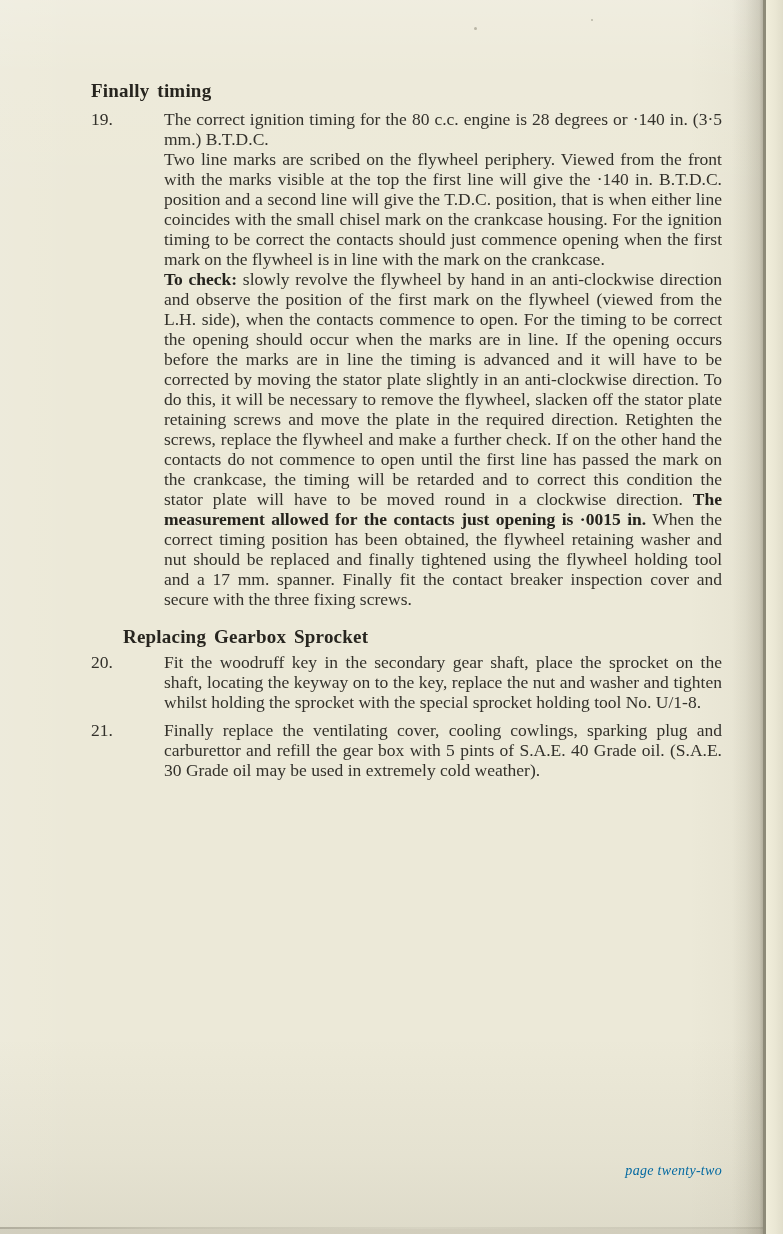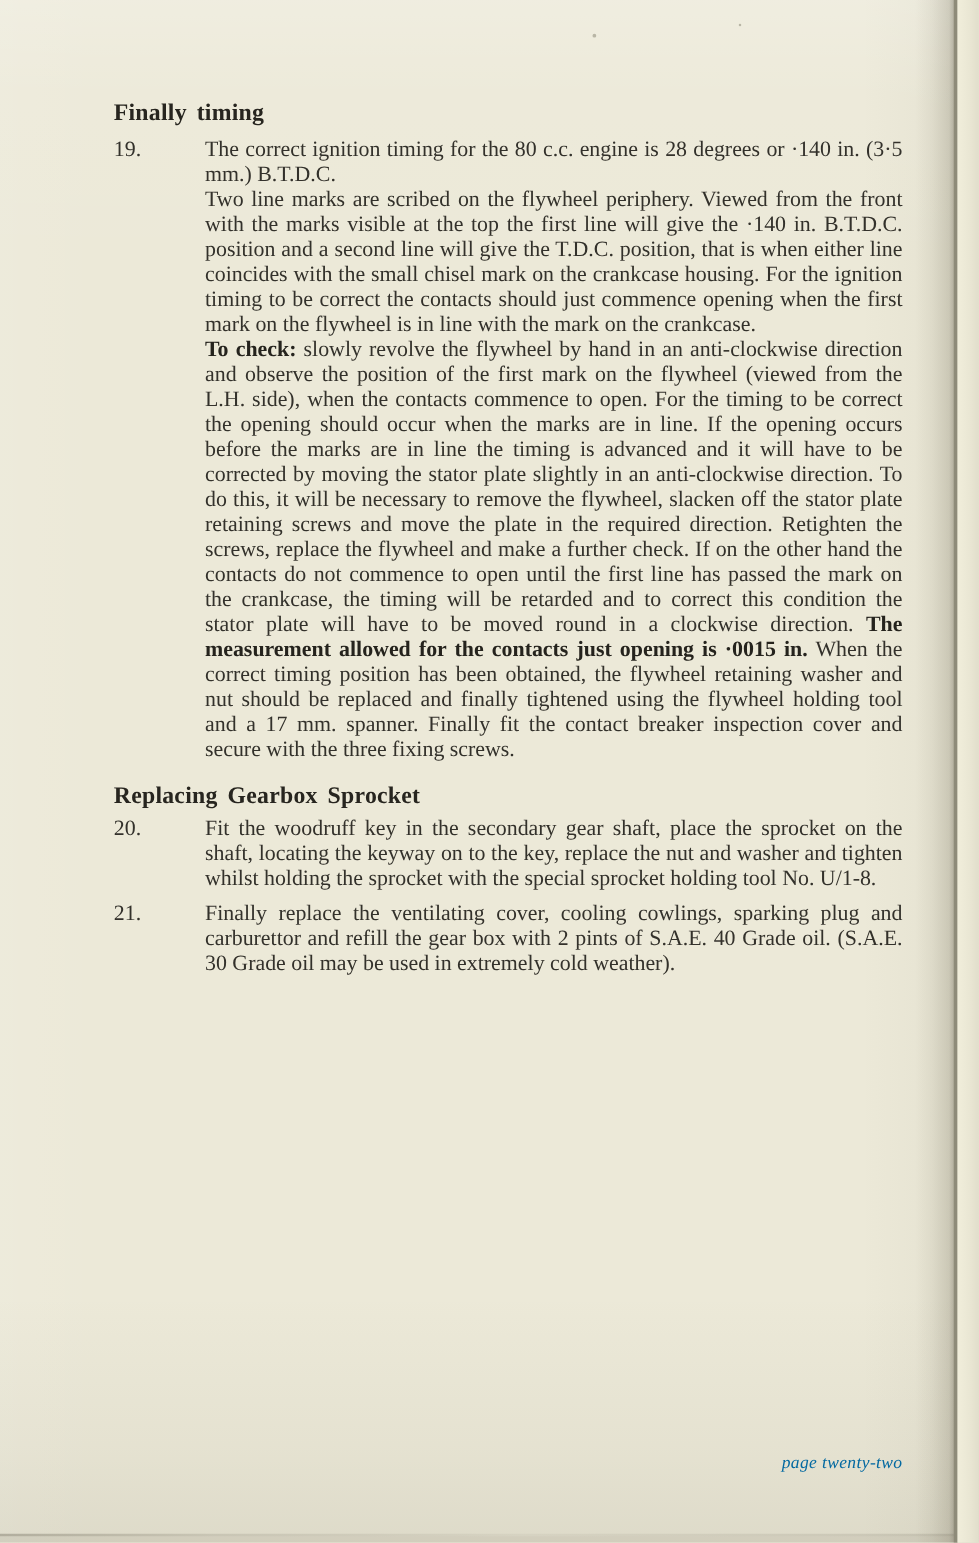--- a/index.html
+++ b/index.html
@@ -72,21 +72,21 @@
   .section-heading {
     margin: 0;
     font-size: 19px;
     font-weight: bold;
     line-height: 20px;
     letter-spacing: 0.2px;
     word-spacing: 3px;
     color: #27251f;
   }
   .heading-gap { margin-bottom: 8px; }
-  .heading-2 { margin-top: 18px; margin-bottom: 5px; }
+  .heading-2 { margin-top: 18px; margin-bottom: 5px; margin-left: 32px; }
   .item { display: flex; gap: 36px; }
   .item-20 { margin-bottom: 8px; }
   .item-number { flex: 0 0 37px; width: 37px; }
   .item-body { flex: 1; text-align: justify; }
   .item-body p { margin: 0; }
   .para-check { margin-top: 6px; }
   .b { font-weight: bold; color: #25231d; }
 
   .footer {
     position: absolute; top: 1162px; left: 91px; width: 631px;
@@ -128,19 +128,19 @@
   <div class="item item-20">
     <div class="item-number">20.</div>
     <div class="item-body">
       <p>Fit the woodruff key in the secondary gear shaft, place the sprocket on the shaft, locating the keyway on to the key, replace the nut and washer and tighten whilst holding the sprocket with the special sprocket holding tool No. U/1-8.</p>
     </div>
   </div>
 
   <div class="item">
     <div class="item-number">21.</div>
     <div class="item-body">
-      <p>Finally replace the ventilating cover, cooling cowlings, sparking plug and carburettor and refill the gear box with 2 pints of S.A.E. 40 Grade oil. (S.A.E. 30 Grade oil may be used in extremely cold weather).</p>
+      <p>Finally replace the ventilating cover, cooling cowlings, sparking plug and carburettor and refill the gear box with 5 pints of S.A.E. 40 Grade oil. (S.A.E. 30 Grade oil may be used in extremely cold weather).</p>
     </div>
   </div>
 
 </div>
 
 <div class="footer">page twenty-two</div>
 
 </body></html>

